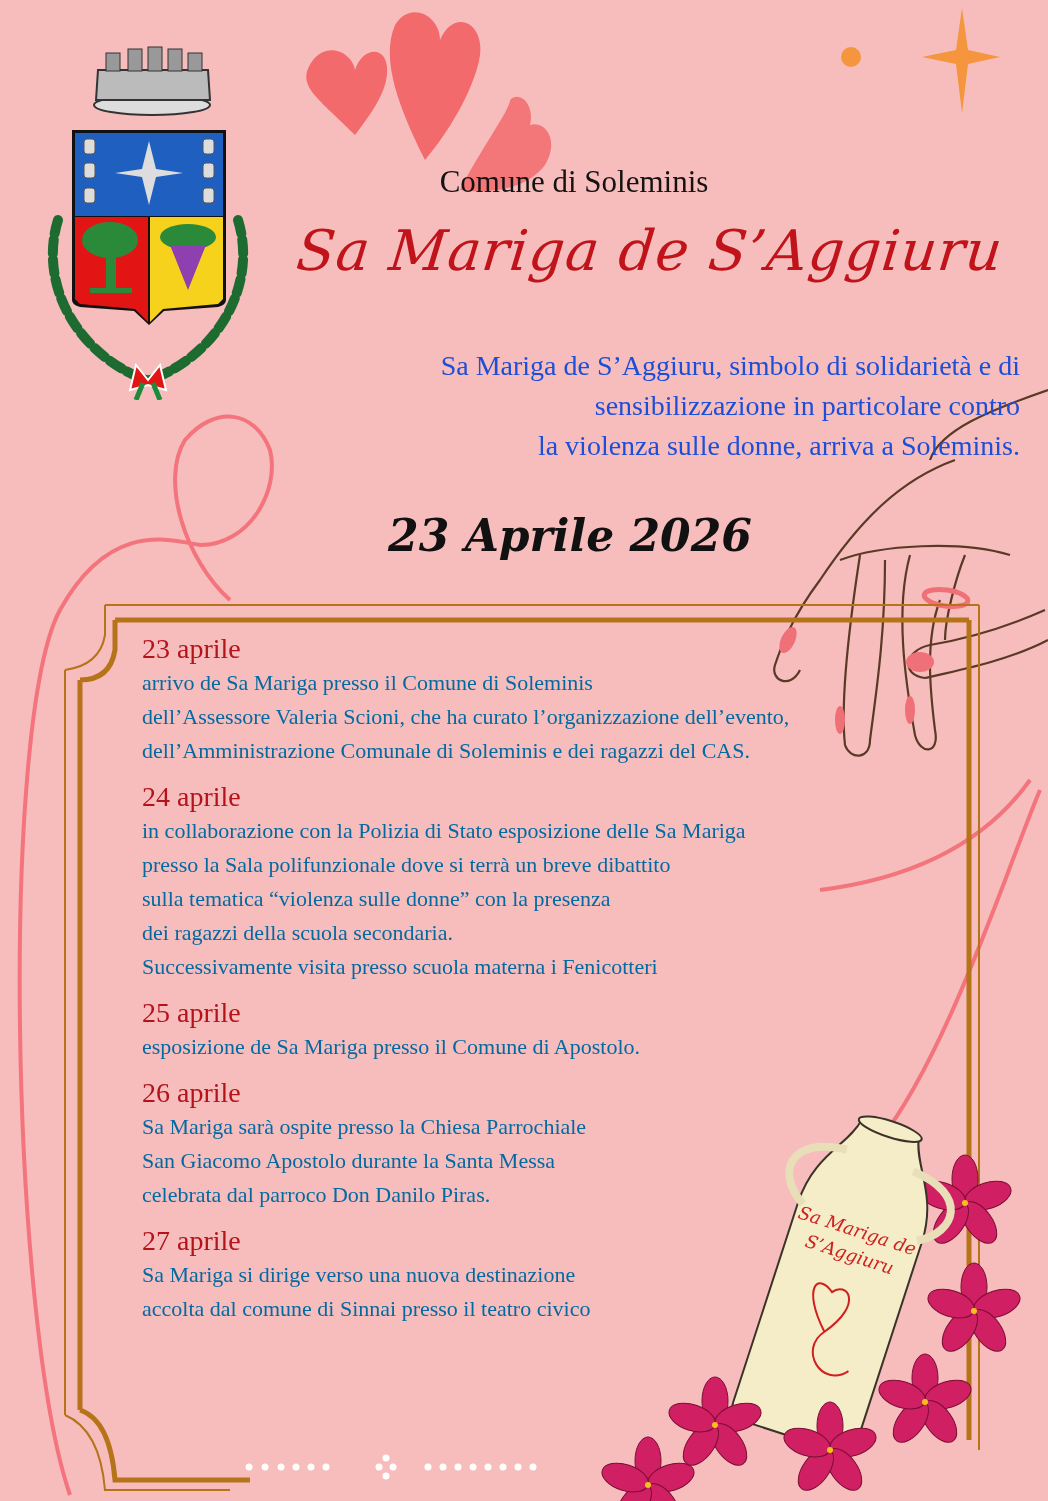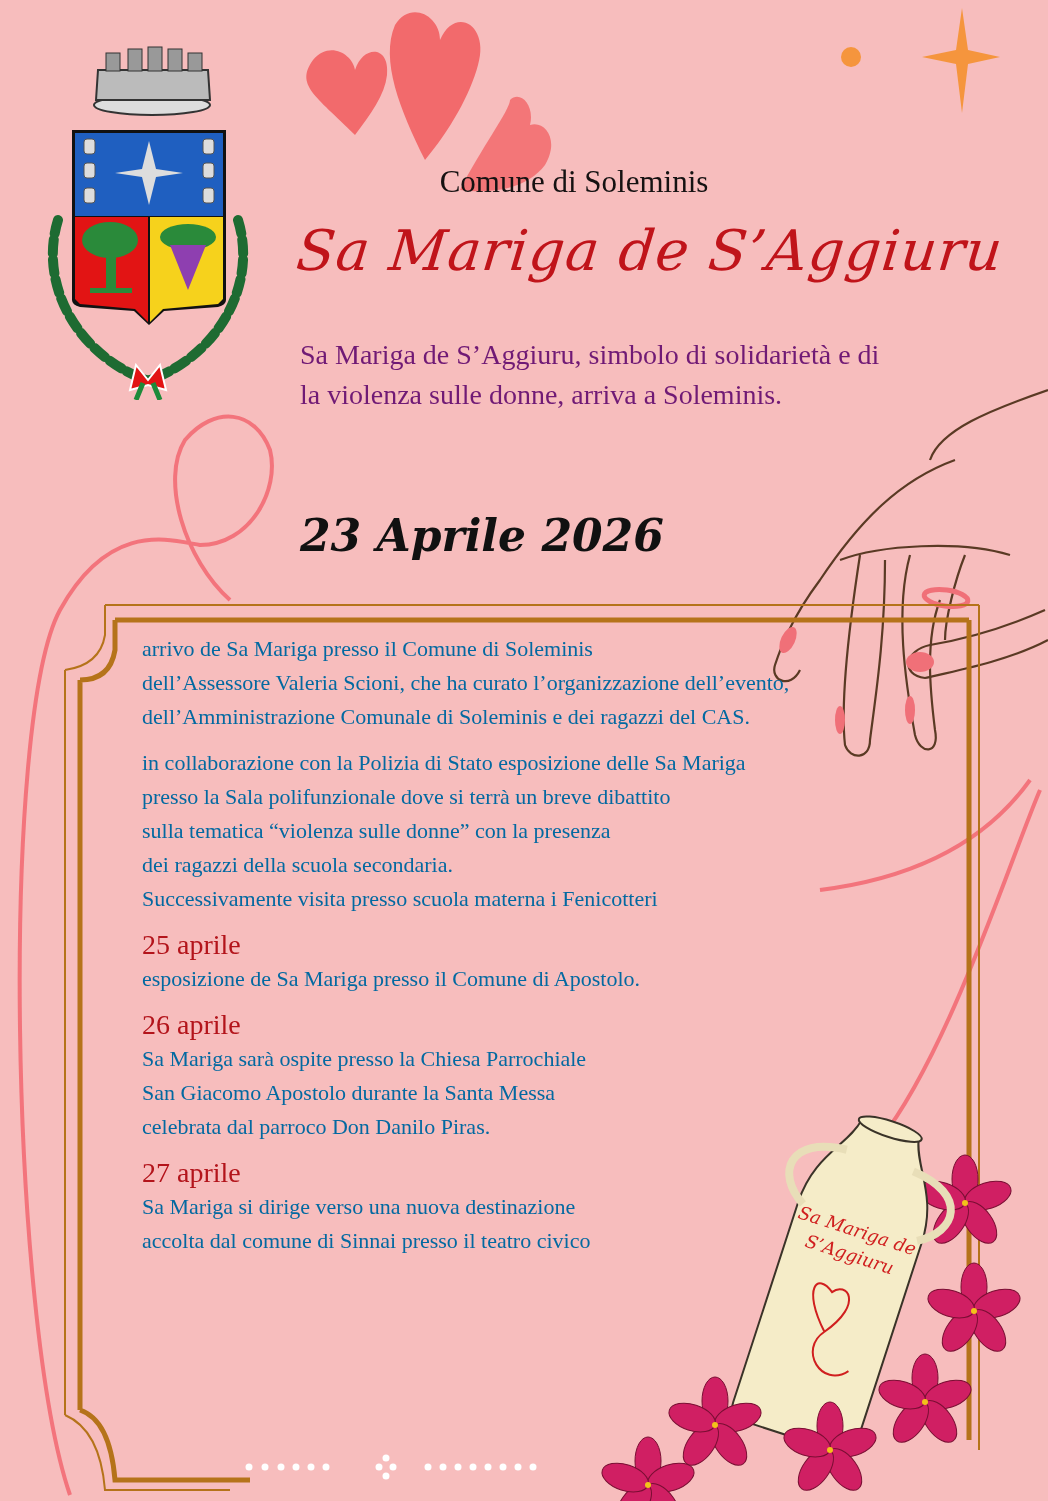--- a/index.html
+++ b/index.html
@@ -16,26 +16,26 @@
     font-size: 31px; color: #151212; font-weight: normal;
     position: absolute;
   }
   .main-title {
     position: absolute; left: 280px; width: 740px; top: 218px;
     text-align: center; font-family: "DejaVu Serif", serif;
     font-style: italic; font-size: 56px; color: #c0141a;
     letter-spacing: 1px; transform: skewX(-6deg);
   }
   .subtitle {
-    position: absolute; left: 300px; width: 720px; top: 335px;
-    text-align: left; color: #701a75; font-size: 28px; line-height: 40px;
+    position: absolute; left: 300px; width: 720px; top: 346px;
+    text-align: right; color: #1d4ed8; font-size: 28px; line-height: 40px;
   }
   .date-headline {
     position: absolute; left: 300px; width: 540px; top: 510px;
-    text-align: left; color: #111; font-family: "DejaVu Serif", serif;
+    text-align: center; color: #111; font-family: "DejaVu Serif", serif;
     font-style: italic; font-weight: bold; font-size: 44px;
   }
   .schedule {
     position: absolute; left: 142px; top: 632px; width: 720px;
   }
   .event { margin-bottom: 12px; }
   .event-date {
     color: #b3141b; font-size: 28px; line-height: 34px;
   }
   .event-line {
@@ -149,32 +149,35 @@
     <path d="M118 320 L 130 335 L 142 320 L 148 345 L 130 340 L 112 345 Z" fill="#e21414" stroke="#fff" stroke-width="2"></path>
     <path d="M125 338 L 118 355 M 135 338 L 142 355" stroke="#1e8a3a" stroke-width="5"></path>
   </g>
 </svg>
 
 <div class="comune-title">Comune di Soleminis</div>
 <div class="main-title">Sa Mariga de S’Aggiuru</div>
 
 <div class="subtitle">
   <div>Sa Mariga de S’Aggiuru, simbolo di solidarietà e di</div>
+  <div>sensibilizzazione in particolare contro</div>
   <div>la violenza sulle donne, arriva a Soleminis.</div>
 </div>
 
 <div class="date-headline">23 Aprile 2026</div>
 
 <div class="schedule">
   <div class="event">
+    <div class="event-date">23 aprile</div>
     <div class="event-line">arrivo de Sa Mariga presso il Comune di Soleminis</div>
     <div class="event-line">dell’Assessore Valeria Scioni, che ha curato l’organizzazione dell’evento,</div>
     <div class="event-line">dell’Amministrazione Comunale di Soleminis e dei ragazzi del CAS.</div>
   </div>
   <div class="event">
+    <div class="event-date">24 aprile</div>
     <div class="event-line">in collaborazione con la Polizia di Stato esposizione delle Sa Mariga</div>
     <div class="event-line">presso la Sala polifunzionale dove si terrà un breve dibattito</div>
     <div class="event-line">sulla tematica “violenza sulle donne” con la presenza</div>
     <div class="event-line">dei ragazzi della scuola secondaria.</div>
     <div class="event-line">Successivamente visita presso scuola materna i Fenicotteri</div>
   </div>
   <div class="event">
     <div class="event-date">25 aprile</div>
     <div class="event-line">esposizione de Sa Mariga presso il Comune di Apostolo.</div>
   </div>

